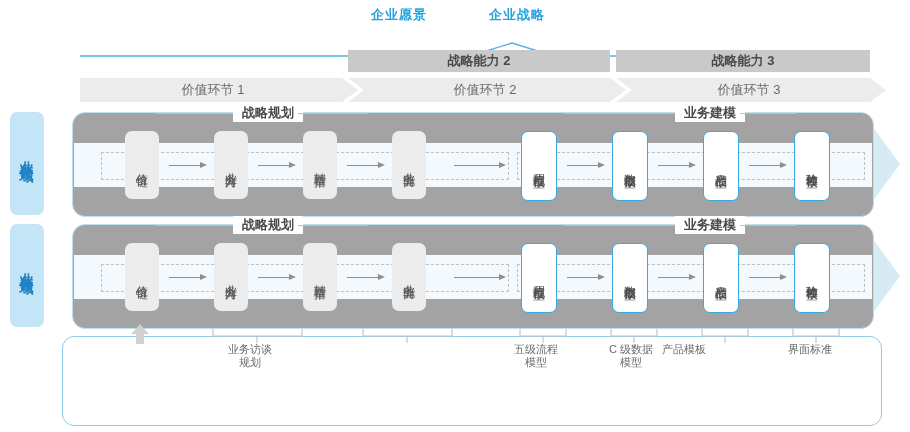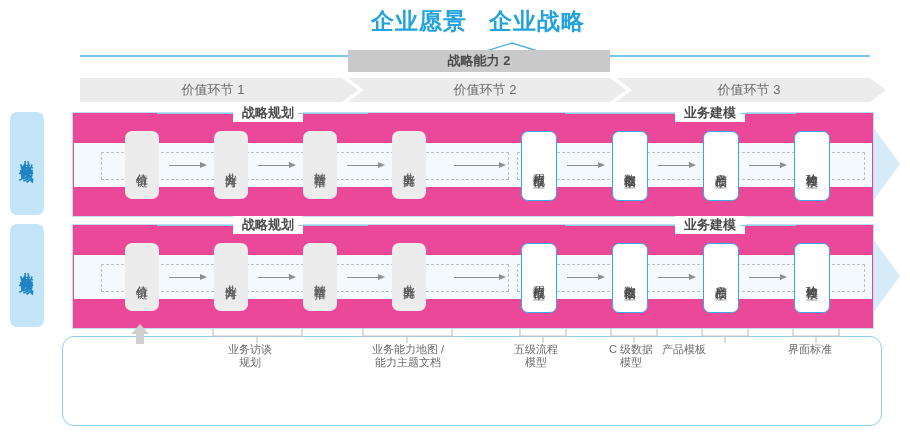--- a/index.html
+++ b/index.html
@@ -7,21 +7,21 @@
     width:910px;height:432px;background:#ffffff;
     font-family:"Liberation Sans","DejaVu Sans",sans-serif;
     position:relative;overflow:hidden;
     -webkit-font-smoothing:antialiased;
   }
   .stage{position:absolute;left:0;top:0;width:910px;height:432px;}
 
   
   .vision-row{position:absolute;left:0;top:4px;width:910px;height:34px;}
   .vision-label{
-    position:absolute;top:2px;font-size:23px;font-weight:bold;color:#22a3e0;
+    position:absolute;top:2px;font-size:13px;font-weight:bold;color:#22a3e0;
     letter-spacing:1px;white-space:nowrap;
   }
   #vision-1{left:371px;}
   #vision-2{left:489px;}
 
   .peak-line{position:absolute;left:80px;top:42px;width:790px;height:16px;}
 
   
   .cap-band{
     position:absolute;top:50px;height:22px;background:#c9c9c9;
@@ -56,21 +56,21 @@
   }
   .domain-label span{
     writing-mode:vertical-rl;letter-spacing:3px;white-space:nowrap;
   }
   #domain-1{top:112px;height:103px;}
   #domain-2{top:224px;height:103px;}
 
   
   .row{
     position:absolute;left:72px;width:800px;height:103px;
-    border:1px solid #bcdff2;border-radius:1px;background:#ec4899;
+    border:1px solid #bcdff2;border-radius:13px;background:#a3a3a3;
   }
   #row-1{top:112px;}
   #row-2{top:224px;}
 
   .row-bg-band{
     position:absolute;left:1px;top:30px;height:44px;width:798px;
     background:#f3f9fd;
   }
 
   
@@ -152,20 +152,23 @@
     <div class="vision-label" id="vision-2">企业战略</div>
   </div>
 
   <svg class="peak-line" viewBox="0 0 790 16" preserveAspectRatio="none">
     <polyline points="0,14 390,14 432,1 474,14 790,14" fill="none" stroke="#4fb4e4" stroke-width="1.4"></polyline>
   </svg>
 
   <div class="cap-band" id="cap-2">
     <span>战略能力 2</span>
   </div>
+  <div class="cap-band" id="cap-3">
+    <span>战略能力 3</span>
+  </div>
 
   <div class="val-band" id="val-1">
     <span class="vtxt">价值环节 1</span>
   </div>
   <div class="val-band" id="val-2">
     <span class="vtxt">价值环节 2</span>
   </div>
   <div class="val-band" id="val-3">
     <span class="vtxt">价值环节 3</span>
   </div>
@@ -316,22 +319,20 @@
     <div class="node blue" style="left:721px;">
       <span>体验模型</span>
     </div>
   </div>
 
   <div class="tools-frame"></div>
 
 
   <div class="tool-note" style="left:190px;width:120px;">业务访谈
 规划</div>
-  <div class="tool-note" style="left:340px;width:136px;">业务能力地图 /
-能力主题文档</div>
   <div class="tool-note" style="left:486px;width:100px;">五级流程
 模型</div>
   <div class="tool-note" style="left:583px;width:96px;">C 级数据
 模型</div>
   <div class="tool-note" style="left:636px;width:96px;">产品模板</div>
   <div class="tool-note" style="left:762px;width:96px;">界面标准</div>
 
   <svg class="overlay" viewBox="0 0 910 432">
     <g fill="none" stroke="#c5c5c5" stroke-width="1.2">
 

